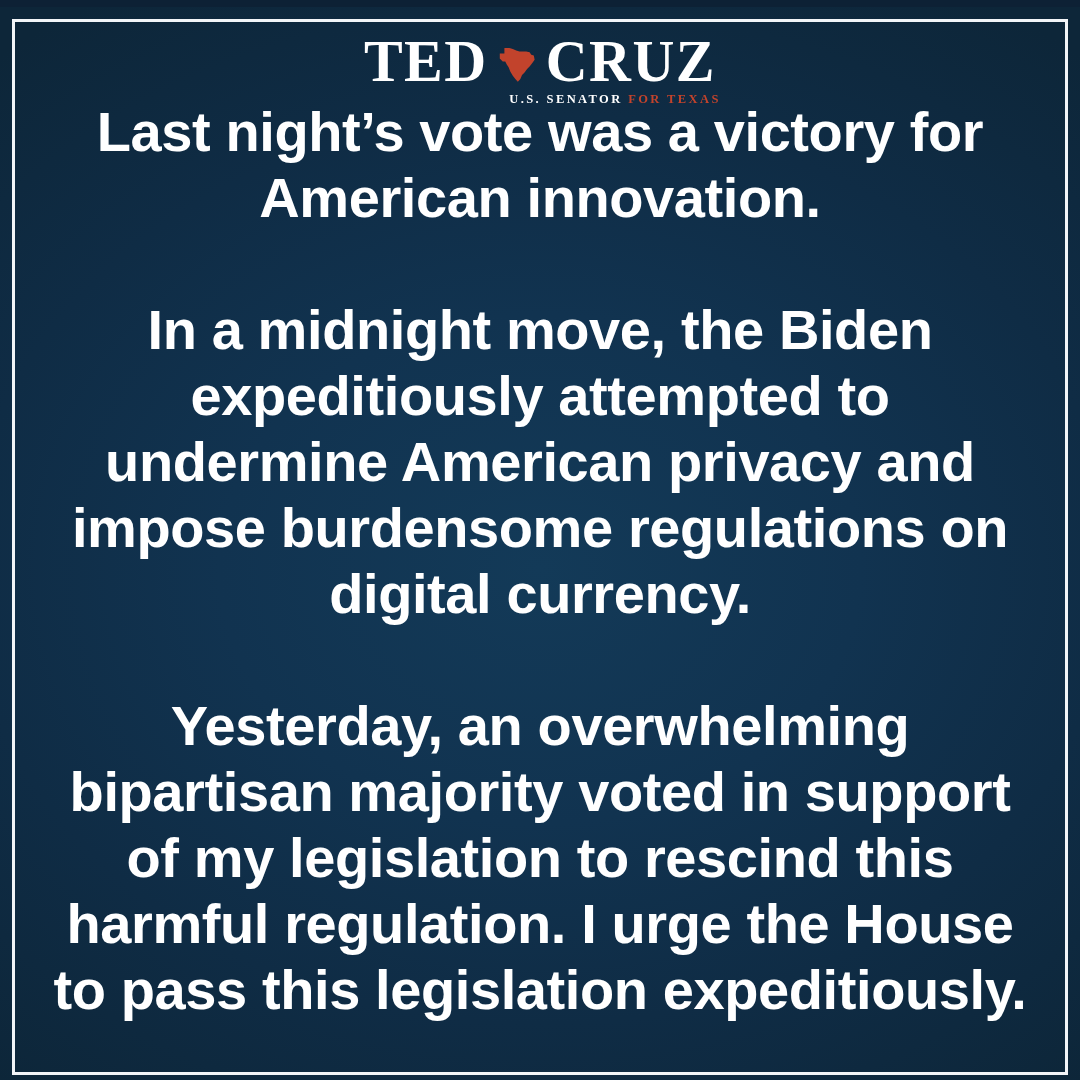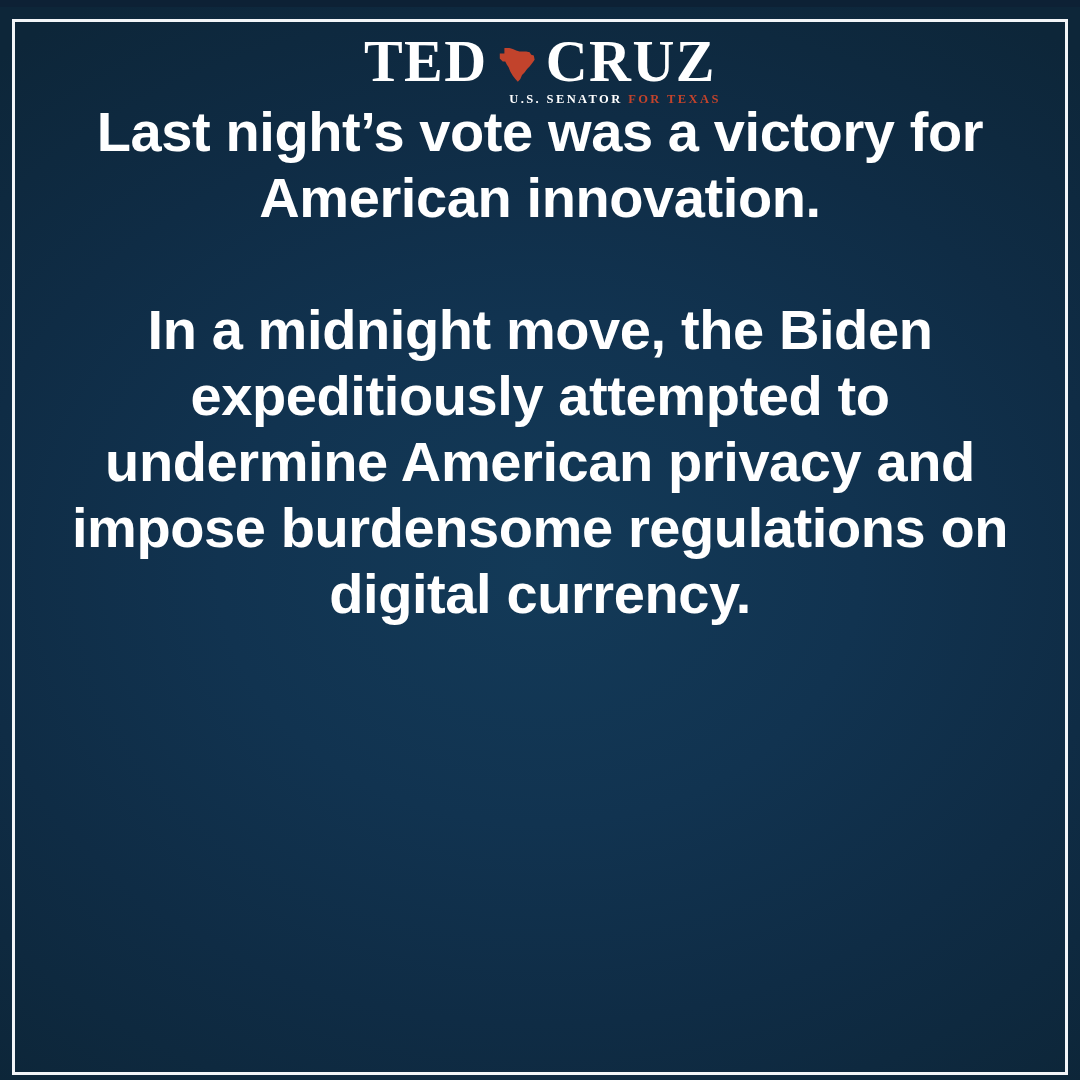--- a/index.html
+++ b/index.html
@@ -137,15 +137,16 @@
       <span class="tag-white">U.S. SENATOR</span>
       <span class="tag-red">FOR TEXAS</span>
     </div>
   </div>
 
   <div id="message">
     <p class="para">Last night’s vote was a victory for American innovation.</p>
     <div class="para-gap"></div>
     <p class="para">In a midnight move, the Biden expeditiously attempted to undermine American privacy and impose burdensome regulations on digital currency.</p>
     <div class="para-gap"></div>
+    <p class="para">Yesterday, an overwhelming bipartisan majority voted in support of my legislation to rescind this harmful regulation. I urge the House to pass this legislation expeditiously.</p>
   </div>
 
 </div>
 
 </body></html>

